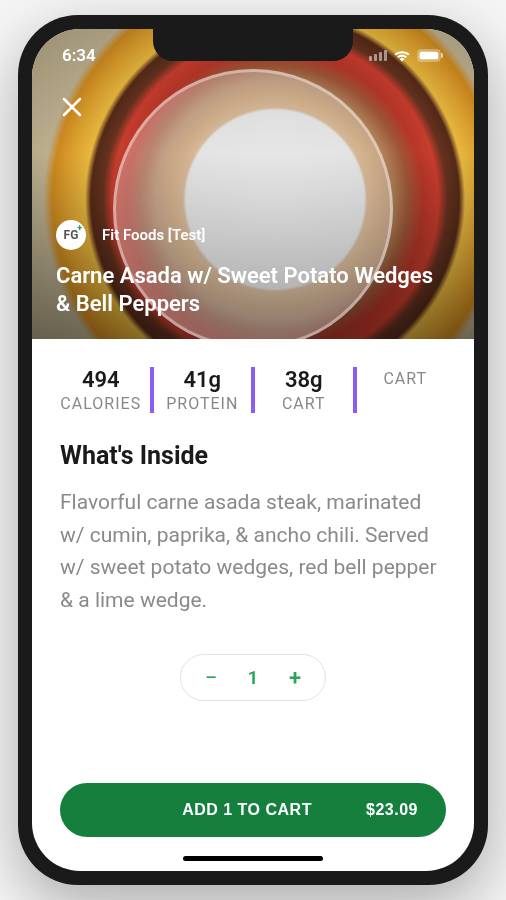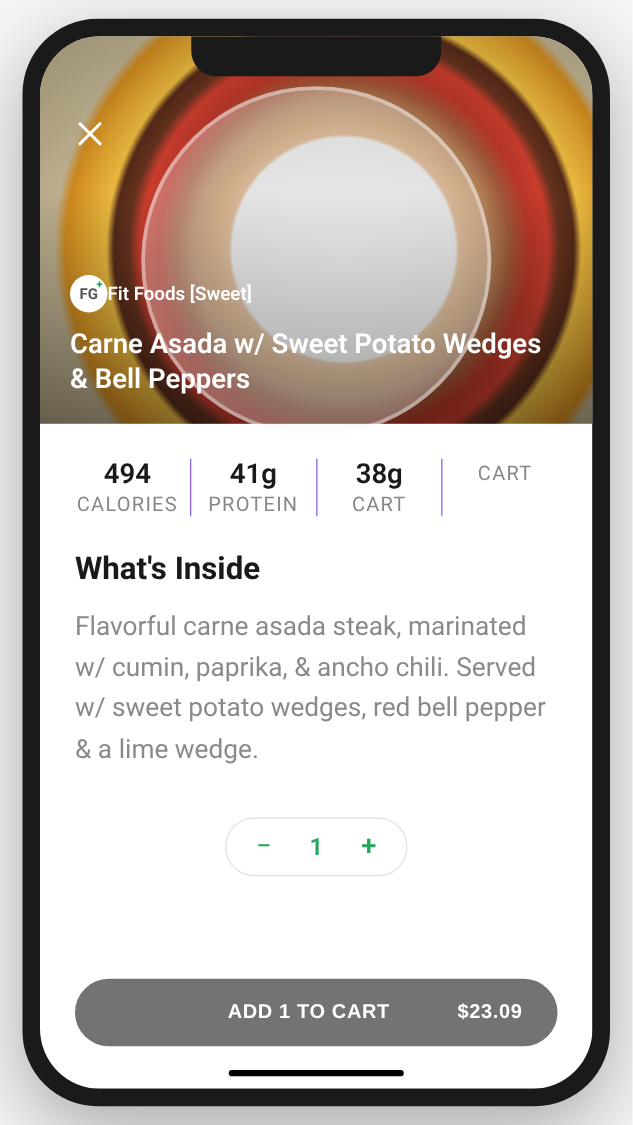--- a/index.html
+++ b/index.html
@@ -102,21 +102,21 @@
       z-index: 10;
       position: relative;
     }
     .hero-bottom {
       z-index: 10;
       position: relative;
     }
     .vendor-row {
       display: flex;
       align-items: center;
-      gap: 0;
+      gap: 16px;
       margin-bottom: 12px;
     }
     .vendor-logo {
       width: 30px;
       height: 30px;
       border-radius: 50%;
       background: #fff;
       display: flex;
       align-items: center;
       justify-content: center;
@@ -147,21 +147,21 @@
       max-width: 380px;
     }
     .nutrition-row {
       display: flex;
       padding: 28px 20px;
       gap: 0;
     }
     .nutrition-item {
       flex: 1;
       text-align: center;
-      border-right: 1px solid #8b5cf6;
+      border-right: 4px solid #8b5cf6;
     }
     .nutrition-item:last-child { border-right: none; }
     .nutrition-value {
       font-size: 22px;
       font-weight: 600;
       color: #1a1a1a;
     }
     .nutrition-label {
       font-size: 16px;
       letter-spacing: 1px;
@@ -211,21 +211,21 @@
       font-size: 19px;
       font-weight: 600;
       min-width: 16px;
       text-align: center;
     }
     .cart-button-wrap {
       padding: 16px 28px 34px;
     }
     .cart-button {
       width: 100%;
-      background: #737373;
+      background: #15803d;
       color: #fff;
       border: none;
       border-radius: 28px;
       padding: 18px 28px;
       font-size: 16px;
       font-weight: 700;
       letter-spacing: 0.5px;
       display: flex;
       justify-content: space-between;
       align-items: center;
@@ -263,32 +263,51 @@
     .signal-dots span:nth-child(4){height:11px}
   </style>
 </head>
 <body>
 
 <div class="phone-frame">
   <div class="phone-inner">
     <div class="notch"></div>
     <div class="screen">
 
+      <div class="status-bar">
+        <span>6:34</span>
+        <div class="status-right">
+          <div class="signal-dots">
+            <span></span>
+              <span></span>
+              <span></span>
+              <span></span>
+          </div>
+          <svg width="18" height="13" viewBox="0 0 18 13" fill="none">
+            <path d="M9 12.5 L6.5 10 C7.9 8.8 10.1 8.8 11.5 10 Z M4 7.5 C6.8 5 11.2 5 14 7.5 L12.5 9 C10.5 7.3 7.5 7.3 5.5 9 Z M1.5 5 C5.6 1.3 12.4 1.3 16.5 5 L15 6.5 C11.7 3.5 6.3 3.5 3 6.5 Z" fill="#fff"></path>
+          </svg>
+          <svg width="27" height="13" viewBox="0 0 27 13" fill="none">
+            <rect x="1" y="1" width="22" height="11" rx="2.5" stroke="#fff" stroke-opacity="0.6"></rect>
+            <rect x="2.5" y="2.5" width="19" height="8" rx="1.5" fill="#fff"></rect>
+            <rect x="24" y="4" width="2" height="5" rx="1" fill="#fff" fill-opacity="0.6"></rect>
+          </svg>
+        </div>
+      </div>
 
       <div class="hero-image">
         <div class="plate-overlay"></div>
         <div class="close-btn">
           <svg width="20" height="20" viewBox="0 0 20 20">
             <path d="M2 2 L18 18 M18 2 L2 18" stroke="#fff" stroke-width="2.5" stroke-linecap="round"></path>
           </svg>
         </div>
         <div class="hero-bottom">
           <div class="vendor-row">
             <div class="vendor-logo">FG</div>
-            <span class="vendor-name">Fit Foods [Sweet]</span>
+            <span class="vendor-name">Fit Foods [Test]</span>
           </div>
           <div class="dish-title">Carne Asada w/ Sweet Potato Wedges &amp; Bell Peppers</div>
         </div>
       </div>
 
       <div class="nutrition-row">
         <div class="nutrition-item">
           <div class="nutrition-value">494</div>
           <div class="nutrition-label">CALORIES</div>
         </div>

